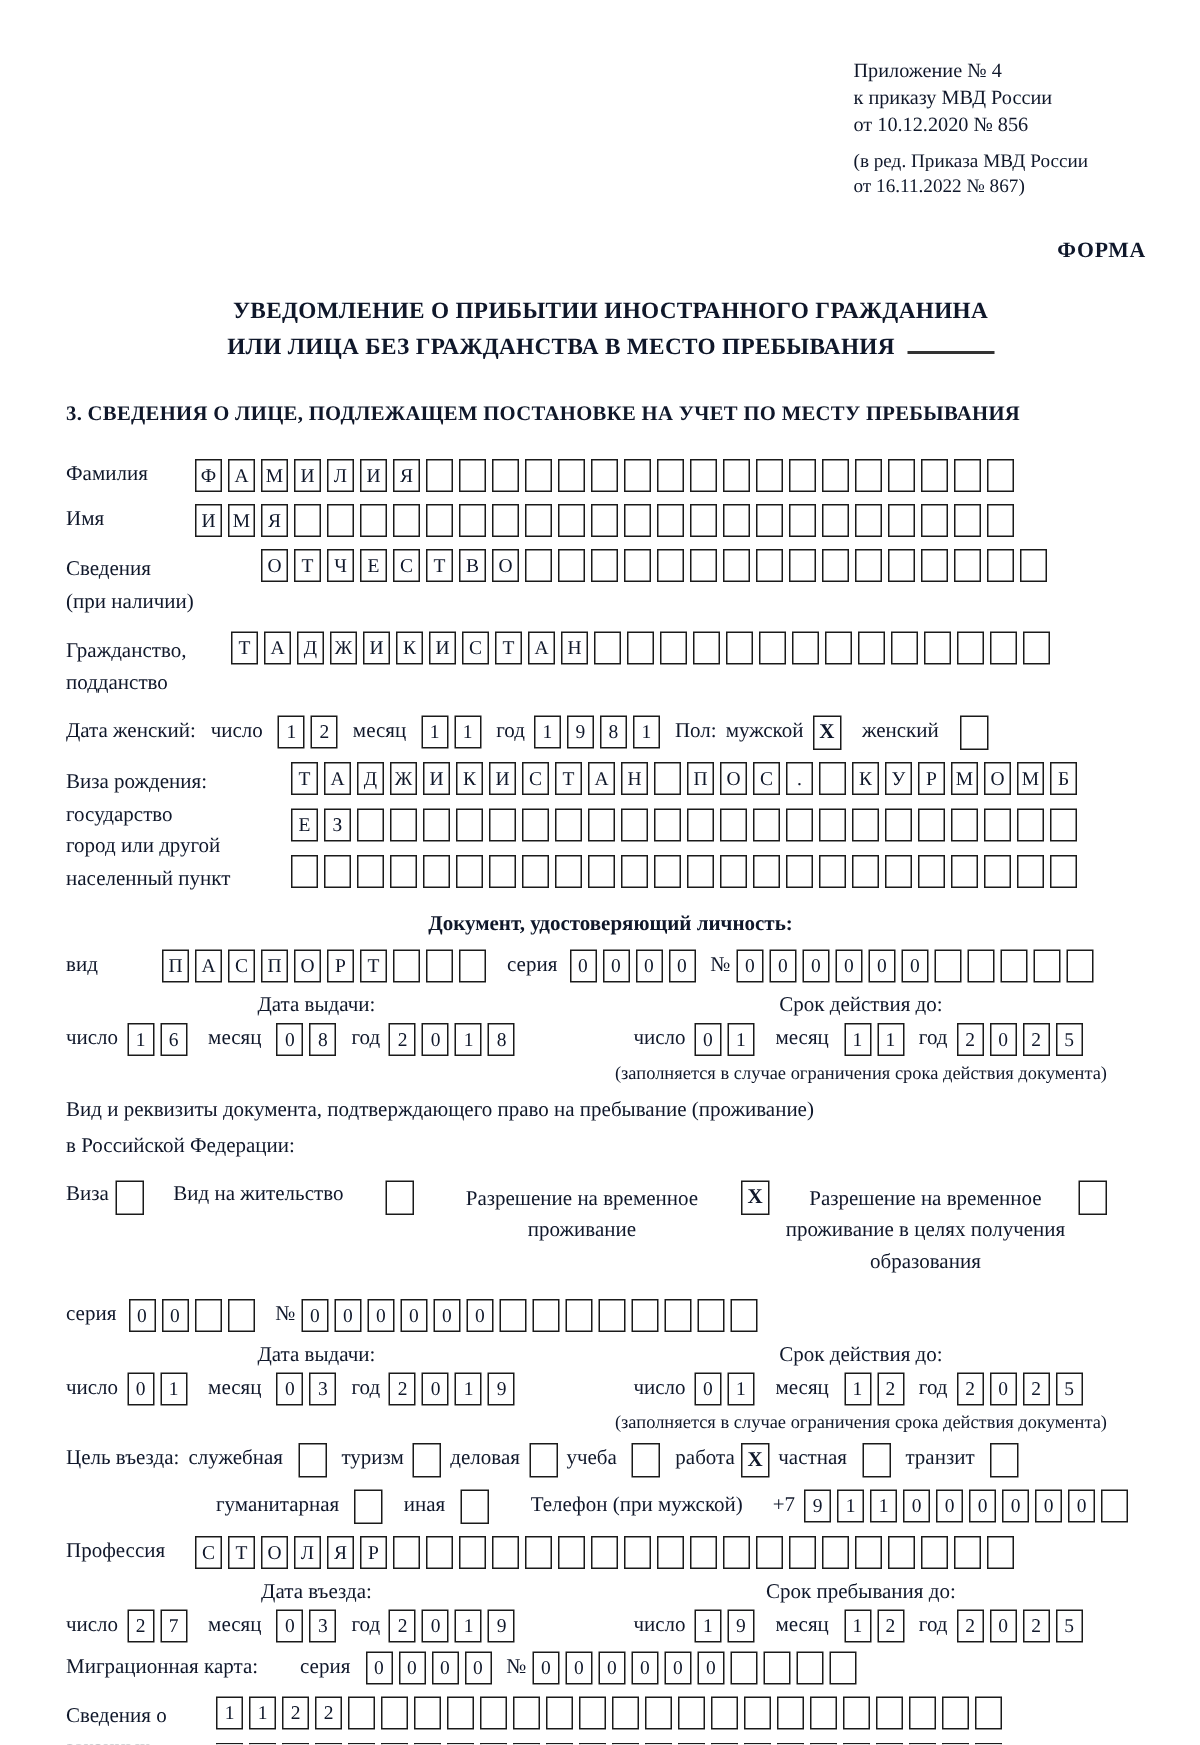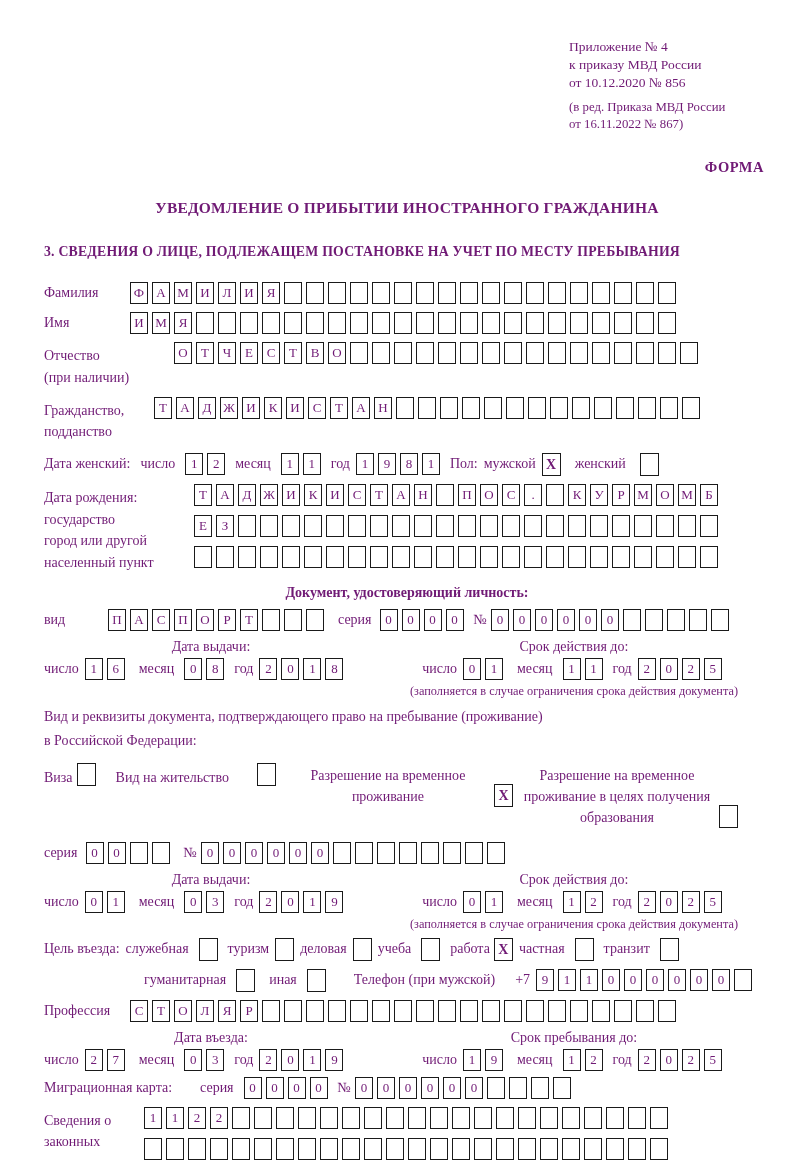--- a/index.html
+++ b/index.html
@@ -1,21 +1,21 @@
 <!DOCTYPE html>
 <html><head>
 <meta charset="utf-8">
 <style>
   html,body { margin:0; padding:0; background:#ffffff; }
   .page {
     position:relative;
     width:800px; height:1163px;
     margin:0 auto;
     background:#ffffff;
-    color:#701a75;
+    color:#0f172a;
     font-family:"Liberation Serif","DejaVu Serif",serif;
     font-size:14px;
     box-sizing:border-box;
     padding:38px 30px 20px 44px;
     overflow:hidden;
   }
   .annex { margin-left:auto; width:195px; margin-right:6px; line-height:1.35; font-size:13.5px; }
   .annex .nline { font-size:12.8px; }
   .annex .gap { height:6px; }
   .forma { text-align:right; font-weight:bold; font-size:14.5px; letter-spacing:.5px; margin:26px 6px 20px 0; }
@@ -50,21 +50,21 @@
 
   .center-b { text-align:center; font-weight:bold; font-size:14px; margin:4px 0 8px 0; }
 
   .date2col { display:flex; margin-bottom:6px; }
   .dcol-l { flex:0 0 46%; }
   .dcol-r { flex:0 0 54%; }
   .dtitle { text-align:center; margin-bottom:3px; }
   .drow { display:flex; align-items:center; }
   .dnote { font-size:12.3px; text-align:center; margin-top:4px; white-space:nowrap; }
 
-  .opt { display:flex; align-items:flex-end; }
+  .opt { display:flex; align-items:flex-start; }
   .opt .olabel { padding-top:2px; }
   .opt .chk { margin-left:8px; }
   .optwrap { text-align:center; line-height:1.5; }
   .w190 { max-width:196px; } .w185 { max-width:188px; }
   .opts-row { display:flex; align-items:flex-start; margin:10px 0 14px 0; }
 </style>
 </head>
 <body>
 
 <div class="page">
@@ -75,37 +75,40 @@
     <div>от 10.12.2020 № 856</div>
     <div class="gap"></div>
     <div class="nline">(в ред. Приказа МВД России</div>
     <div class="nline">от 16.11.2022 № 867)</div>
   </div>
 
   <div class="forma">ФОРМА</div>
 
   <div class="title">
     <div>УВЕДОМЛЕНИЕ О ПРИБЫТИИ ИНОСТРАННОГО ГРАЖДАНИНА</div>
+    <div>
+      <span>ИЛИ ЛИЦА БЕЗ ГРАЖДАНСТВА В МЕСТО ПРЕБЫВАНИЯ</span><span class="title-blank"></span>
+    </div>
   </div>
 
   <div class="section-h">3. СВЕДЕНИЯ О ЛИЦЕ, ПОДЛЕЖАЩЕМ ПОСТАНОВКЕ НА УЧЕТ ПО МЕСТУ ПРЕБЫВАНИЯ</div>
 
   <div class="frow">
     <span class="flabel w86">Фамилия</span>
     <span class="boxes"><span class="cbox">Ф</span><span class="cbox">А</span><span class="cbox">М</span><span class="cbox">И</span><span class="cbox">Л</span><span class="cbox">И</span><span class="cbox">Я</span><span class="cbox"></span><span class="cbox"></span><span class="cbox"></span><span class="cbox"></span><span class="cbox"></span><span class="cbox"></span><span class="cbox"></span><span class="cbox"></span><span class="cbox"></span><span class="cbox"></span><span class="cbox"></span><span class="cbox"></span><span class="cbox"></span><span class="cbox"></span><span class="cbox"></span><span class="cbox"></span><span class="cbox"></span><span class="cbox"></span></span>
   </div>
 
   <div class="frow">
     <span class="flabel w86">Имя</span>
     <span class="boxes"><span class="cbox">И</span><span class="cbox">М</span><span class="cbox">Я</span><span class="cbox"></span><span class="cbox"></span><span class="cbox"></span><span class="cbox"></span><span class="cbox"></span><span class="cbox"></span><span class="cbox"></span><span class="cbox"></span><span class="cbox"></span><span class="cbox"></span><span class="cbox"></span><span class="cbox"></span><span class="cbox"></span><span class="cbox"></span><span class="cbox"></span><span class="cbox"></span><span class="cbox"></span><span class="cbox"></span><span class="cbox"></span><span class="cbox"></span><span class="cbox"></span><span class="cbox"></span></span>
   </div>
 
   <div class="frow">
     <span class="flabel w130 lblcol">
-      <div>Отчество</div>
+      <div>Сведения</div>
       <div>(при наличии)</div>
     </span>
     <span class="boxes"><span class="cbox">О</span><span class="cbox">Т</span><span class="cbox">Ч</span><span class="cbox">Е</span><span class="cbox">С</span><span class="cbox">Т</span><span class="cbox">В</span><span class="cbox">О</span><span class="cbox"></span><span class="cbox"></span><span class="cbox"></span><span class="cbox"></span><span class="cbox"></span><span class="cbox"></span><span class="cbox"></span><span class="cbox"></span><span class="cbox"></span><span class="cbox"></span><span class="cbox"></span><span class="cbox"></span><span class="cbox"></span><span class="cbox"></span><span class="cbox"></span><span class="cbox"></span></span>
   </div>
 
   <div class="frow">
     <span class="flabel w110 lblcol">
       <div>Гражданство,</div>
       <div>подданство</div>
     </span>
@@ -122,21 +125,21 @@
     <span class="boxes ml6"><span class="cbox">1</span><span class="cbox">9</span><span class="cbox">8</span><span class="cbox">1</span></span>
     <span class="ml6">Пол:</span>
     <span class="ml6">мужской</span>
     <span class="chk ml6">X</span>
     <span class="ml14">женский</span>
     <span class="chk ml14"></span>
   </div>
 
   <div class="frow rowgap3" style="margin-top:8px;">
     <span class="flabel w150 lblcol">
-      <div>Дата рождения:</div>
+      <div>Виза рождения:</div>
       <div>государство</div>
       <div>город или другой</div>
       <div>населенный пункт</div>
     </span>
     <span>
       <div class="boxrow boxes"><span class="cbox">Т</span><span class="cbox">А</span><span class="cbox">Д</span><span class="cbox">Ж</span><span class="cbox">И</span><span class="cbox">К</span><span class="cbox">И</span><span class="cbox">С</span><span class="cbox">Т</span><span class="cbox">А</span><span class="cbox">Н</span><span class="cbox"></span><span class="cbox">П</span><span class="cbox">О</span><span class="cbox">С</span><span class="cbox">.</span><span class="cbox"></span><span class="cbox">К</span><span class="cbox">У</span><span class="cbox">Р</span><span class="cbox">М</span><span class="cbox">О</span><span class="cbox">М</span><span class="cbox">Б</span></div>
       <div class="boxrow boxes"><span class="cbox">Е</span><span class="cbox">З</span><span class="cbox"></span><span class="cbox"></span><span class="cbox"></span><span class="cbox"></span><span class="cbox"></span><span class="cbox"></span><span class="cbox"></span><span class="cbox"></span><span class="cbox"></span><span class="cbox"></span><span class="cbox"></span><span class="cbox"></span><span class="cbox"></span><span class="cbox"></span><span class="cbox"></span><span class="cbox"></span><span class="cbox"></span><span class="cbox"></span><span class="cbox"></span><span class="cbox"></span><span class="cbox"></span><span class="cbox"></span></div>
       <div class="boxrow boxes"><span class="cbox"></span><span class="cbox"></span><span class="cbox"></span><span class="cbox"></span><span class="cbox"></span><span class="cbox"></span><span class="cbox"></span><span class="cbox"></span><span class="cbox"></span><span class="cbox"></span><span class="cbox"></span><span class="cbox"></span><span class="cbox"></span><span class="cbox"></span><span class="cbox"></span><span class="cbox"></span><span class="cbox"></span><span class="cbox"></span><span class="cbox"></span><span class="cbox"></span><span class="cbox"></span><span class="cbox"></span><span class="cbox"></span><span class="cbox"></span></div>
     </span>
   </div>

